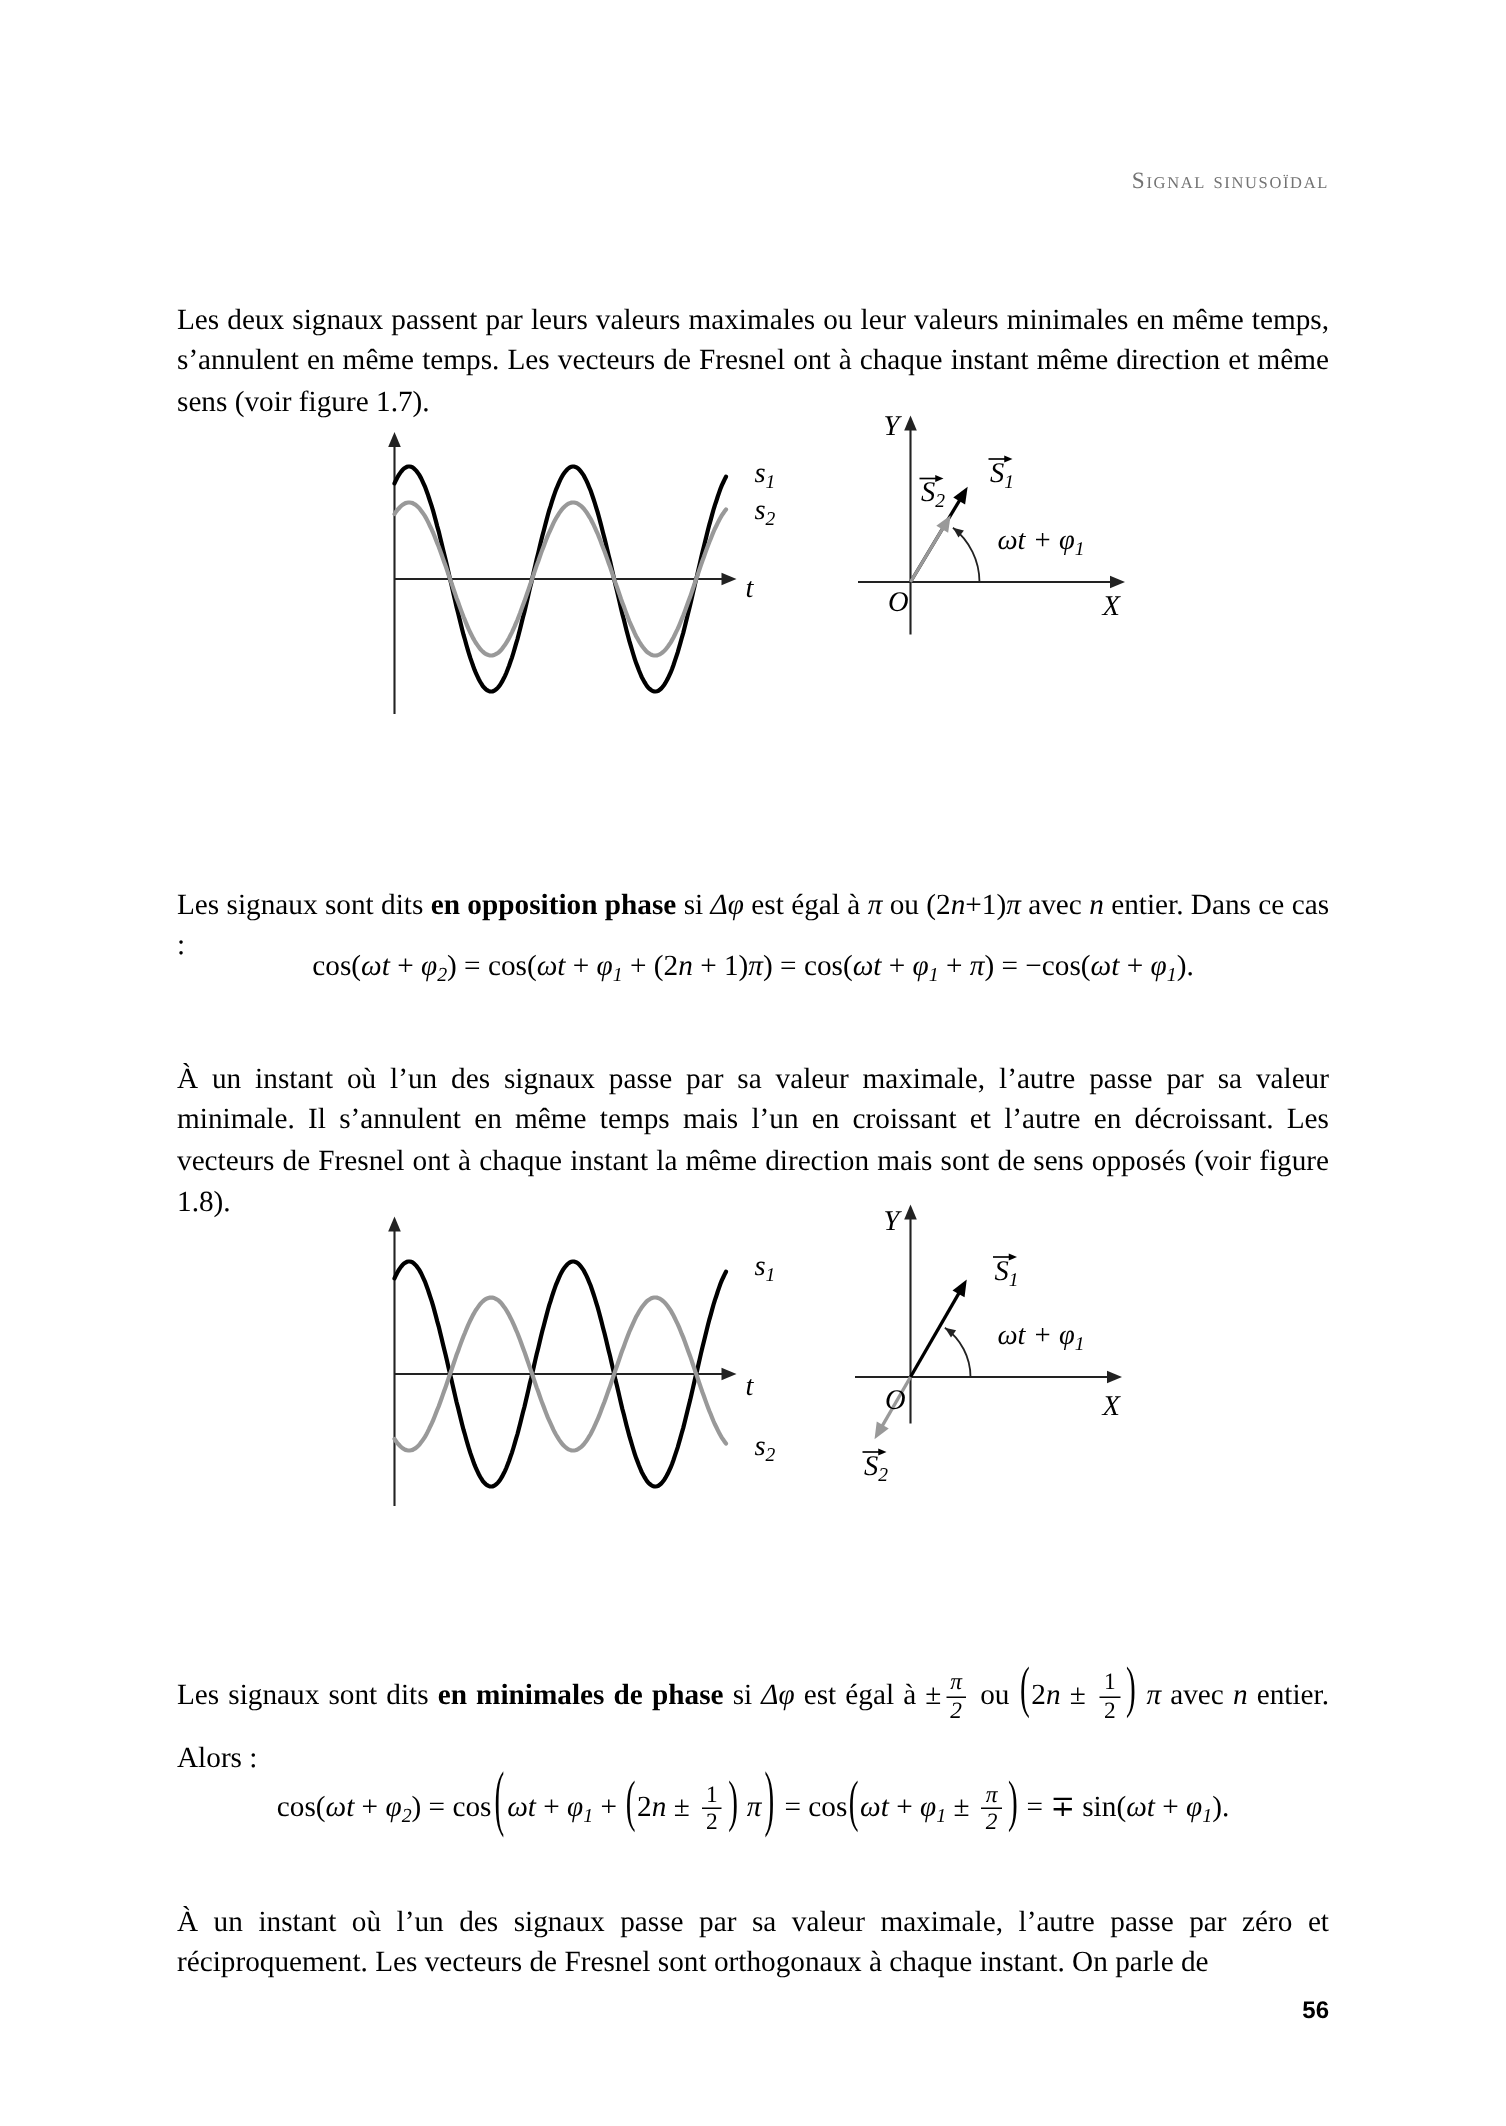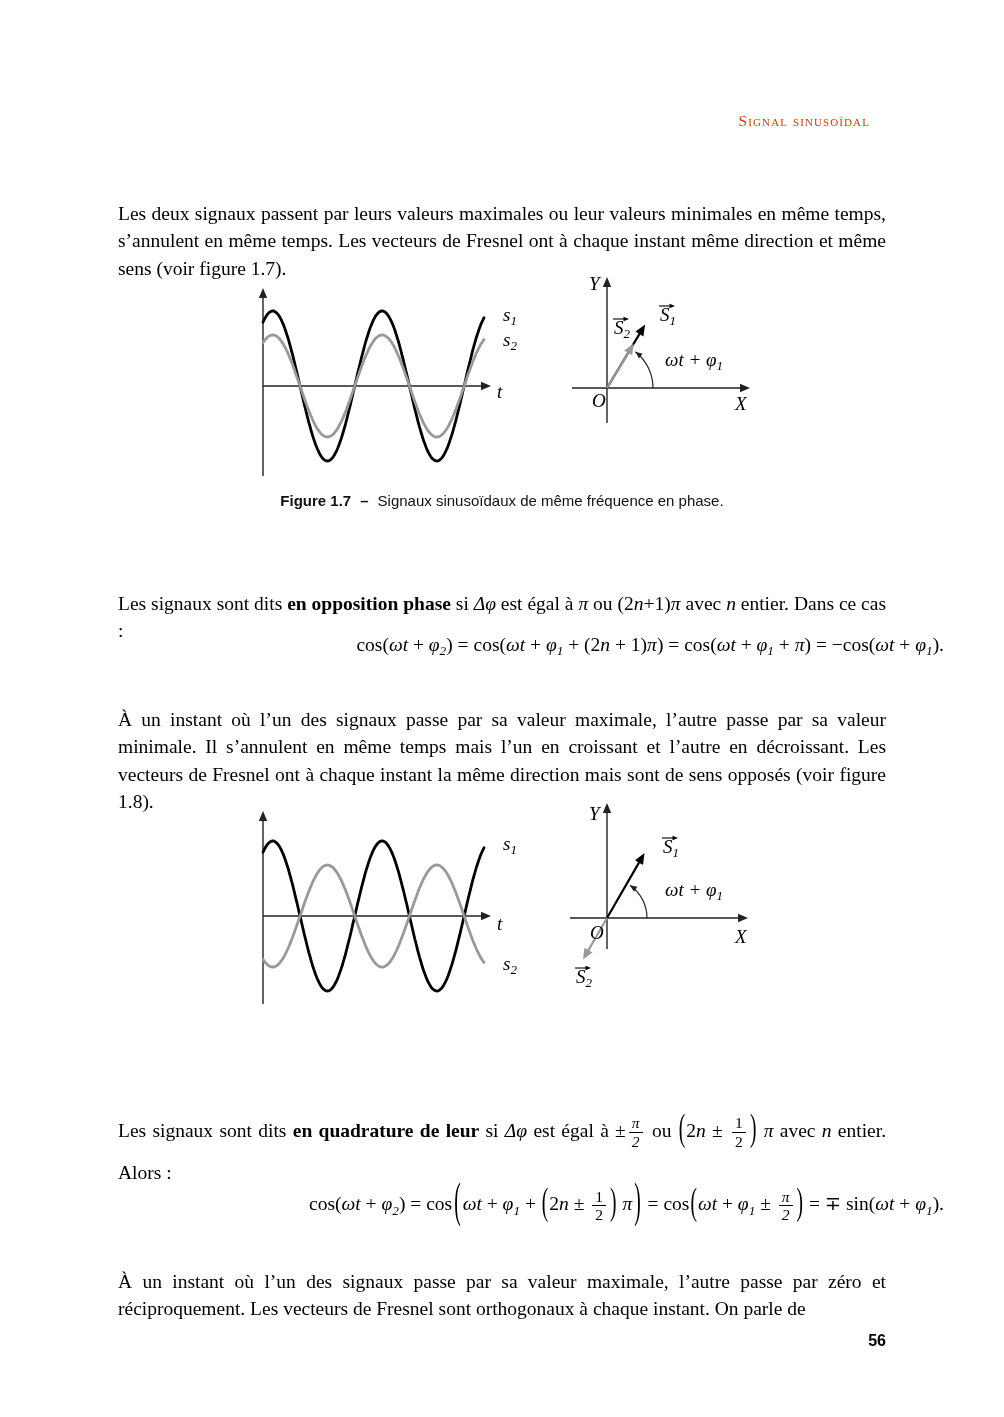--- a/index.html
+++ b/index.html
@@ -1,27 +1,27 @@
 <!DOCTYPE html>
 <html><head>
 <meta charset="utf-8">
 <style>
   html,body{margin:0;padding:0;background:#e8e8e8;}
   .page{position:relative;width:1004px;height:1417px;margin:0 auto;background:#ffffff;
         font-family:"Liberation Serif","DejaVu Serif",serif;color:#000;overflow:hidden;}
-  .runhead{position:absolute;top:112px;right:134px;font-variant:small-caps;
-           font-size:15.5px;letter-spacing:1.1px;color:#c2410c;}
+  .runhead{position:absolute;top:112px;right:118px;font-variant:small-caps;
+           font-size:15.5px;letter-spacing:1.1px;color:#737373;}
   .para{position:absolute;left:118px;width:768px;font-size:19.5px;line-height:27.5px;
         text-align:justify;}
   #p1{top:180px;}
   #p2{top:570px;}
   #p3{top:686px;}
   #p4{top:1090px;line-height:42px;}
   #p5{top:1248px;}
-  .formula{position:absolute;left:60px;width:884px;text-align:right;font-size:19.5px;white-space:nowrap;}
+  .formula{position:absolute;left:60px;width:884px;text-align:center;font-size:19.5px;white-space:nowrap;}
   #formula1{top:634px;}
   #formula2{top:1188px;}
   .caption{position:absolute;left:0;width:100%;text-align:center;
            font-family:"Liberation Sans","DejaVu Sans",sans-serif;font-size:15px;color:#111;}
   #cap17{top:492px;}
   #cap18{top:1020px;}
   .cap-label{font-weight:bold;}
   .cap-dash{font-weight:bold;margin:0 9px;}
   .pagenum{position:absolute;top:1332px;right:118px;
            font-family:"Liberation Sans","DejaVu Sans",sans-serif;font-weight:bold;font-size:16px;}
@@ -82,23 +82,20 @@
       <text x="25" y="136">O</text>
       <text x="93" y="50">S<tspan dy="4" class="sub">1</tspan></text>
       <line x1="92" y1="35" x2="104" y2="35" stroke="#000" stroke-width="1.1"></line>
       <polygon points="108,35 102.5,37.3 102.5,32.7" fill="#000"></polygon>
       <text x="47" y="63">S<tspan dy="4" class="sub">2</tspan></text>
       <line x1="46" y1="48" x2="58" y2="48" stroke="#000" stroke-width="1.1"></line>
       <polygon points="62,48 56.5,50.3 56.5,45.7" fill="#000"></polygon>
       <text x="98" y="95">ωt + φ<tspan dy="4" class="sub">1</tspan></text>
     </svg>
 
-  <div class="caption" id="cap17">
-    <span class="cap-label">Figure 1.7</span><span class="cap-dash">–</span><span>Signaux sinusoïdaux de même fréquence en phase.</span>
-  </div>
 
   <p class="para" id="p2"><span class="m-rm">Les signaux sont dits </span><span class="m-b">en opposition phase</span><span class="m-rm"> si </span><span class="m-it">Δφ</span><span class="m-rm"> est égal à </span><span class="m-it">π</span><span class="m-rm"> ou </span><span class="m-rm">(2</span><span class="m-it">n</span><span class="m-rm">+1)</span><span class="m-it">π</span><span class="m-rm"> avec </span><span class="m-it">n</span><span class="m-rm"> entier. Dans ce cas :</span></p>
 
   <div class="formula" id="formula1"><span class="m-rm">cos</span><span class="m-rm">(</span><span class="m-it">ωt</span><span class="m-rm"> + </span><span class="m-it">φ</span><span class="m-sub">2</span><span class="m-rm">) = </span><span class="m-rm">cos</span><span class="m-rm">(</span><span class="m-it">ωt</span><span class="m-rm"> + </span><span class="m-it">φ</span><span class="m-sub">1</span><span class="m-rm"> + (2</span><span class="m-it">n</span><span class="m-rm"> + 1)</span><span class="m-it">π</span><span class="m-rm">) = </span><span class="m-rm">cos</span><span class="m-rm">(</span><span class="m-it">ωt</span><span class="m-rm"> + </span><span class="m-it">φ</span><span class="m-sub">1</span><span class="m-rm"> + </span><span class="m-it">π</span><span class="m-rm">) = −</span><span class="m-rm">cos</span><span class="m-rm">(</span><span class="m-it">ωt</span><span class="m-rm"> + </span><span class="m-it">φ</span><span class="m-sub">1</span><span class="m-rm">).</span></div>
 
   <p class="para" id="p3">À un instant où l’un des signaux passe par sa valeur maximale, l’autre passe par sa valeur minimale. Il s’annulent en même temps mais l’un en croissant et l’autre en décroissant. Les vecteurs de Fresnel ont à chaque instant la même direction mais sont de sens opposés (voir figure 1.8).</p>
 
   <svg id="wave18" width="280" height="205">
       <line x1="12" y1="110" x2="233" y2="110" stroke="#222222" stroke-width="1.4"></line>
       <polygon points="240,110 230.0,114.2 230.0,105.8" fill="#222222"></polygon>
@@ -127,21 +124,21 @@
       <text x="101" y="56">S<tspan dy="4" class="sub">1</tspan></text>
       <line x1="100" y1="41" x2="112" y2="41" stroke="#000" stroke-width="1.1"></line>
       <polygon points="116,41 110.5,43.3 110.5,38.7" fill="#000"></polygon>
       <text x="14" y="186">S<tspan dy="4" class="sub">2</tspan></text>
       <line x1="13" y1="171" x2="25" y2="171" stroke="#000" stroke-width="1.1"></line>
       <polygon points="29,171 23.5,173.3 23.5,168.7" fill="#000"></polygon>
       <text x="103" y="99">ωt + φ<tspan dy="4" class="sub">1</tspan></text>
     </svg>
 
 
-  <p class="para" id="p4"><span class="m-rm">Les signaux sont dits </span><span class="m-b">en quadrature de leur</span><span class="m-rm"> si </span><span class="m-it">Δφ</span><span class="m-rm"> est égal à ±</span><span class="mfrac it">
+  <p class="para" id="p4"><span class="m-rm">Les signaux sont dits </span><span class="m-b">en minimales de phase</span><span class="m-rm"> si </span><span class="m-it">Δφ</span><span class="m-rm"> est égal à ±</span><span class="mfrac it">
         <span class="num">π</span>
         <span class="den">2</span>
       </span><span class="m-rm"> ou </span><span class="m-P">(</span><span class="m-rm">2</span><span class="m-it">n</span><span class="m-rm"> ± </span><span class="mfrac">
         <span class="num">1</span>
         <span class="den">2</span>
       </span><span class="m-P">)</span><span class="m-it"> π</span><span class="m-rm"> avec </span><span class="m-it">n</span><span class="m-rm"> entier. Alors :</span></p>
 
   <div class="formula" id="formula2"><span class="m-rm">cos</span><span class="m-rm">(</span><span class="m-it">ωt</span><span class="m-rm"> + </span><span class="m-it">φ</span><span class="m-sub">2</span><span class="m-rm">) = </span><span class="m-rm">cos</span><span class="m-PP">(</span><span class="m-it">ωt</span><span class="m-rm"> + </span><span class="m-it">φ</span><span class="m-sub">1</span><span class="m-rm"> + </span><span class="m-P">(</span><span class="m-rm">2</span><span class="m-it">n</span><span class="m-rm"> ± </span><span class="mfrac">
         <span class="num">1</span>
         <span class="den">2</span>

